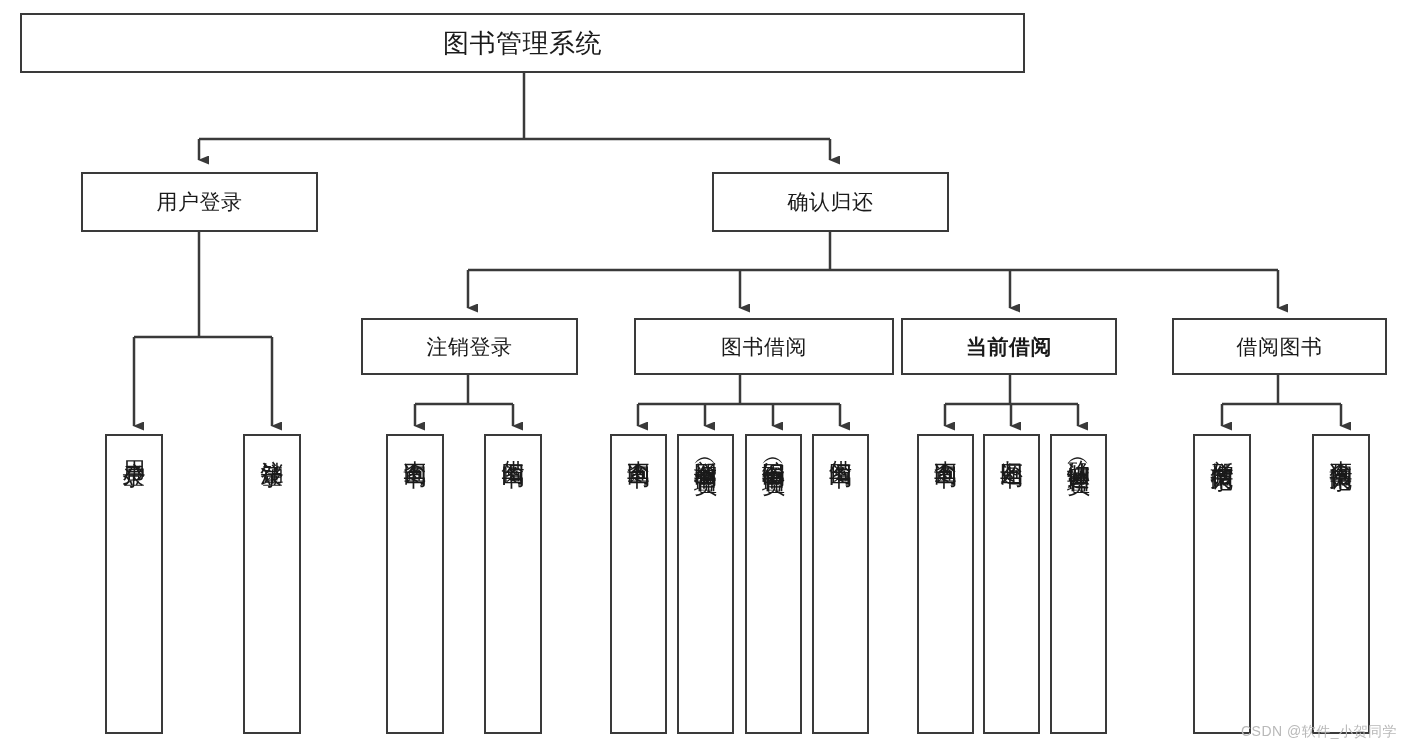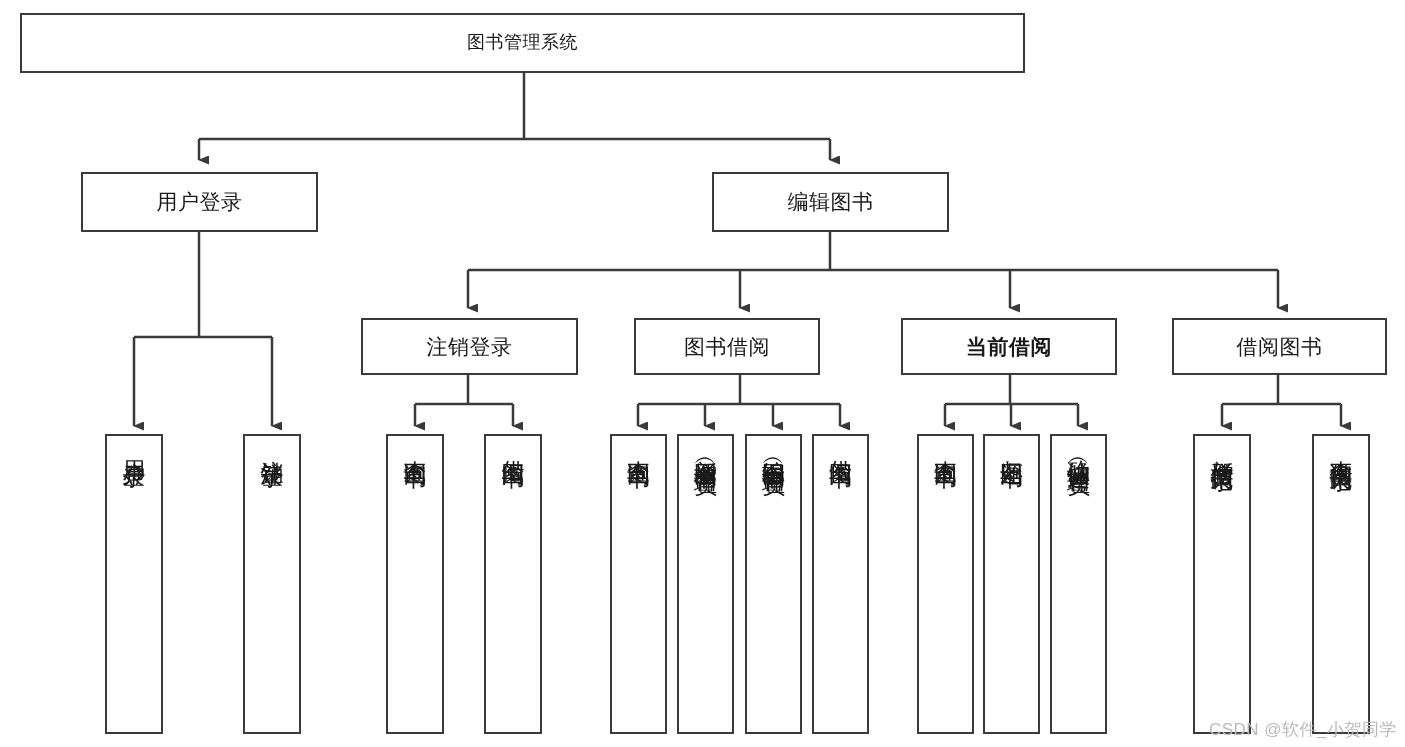--- a/index.html
+++ b/index.html
@@ -39,40 +39,40 @@
     display: block;
     text-align: center;
     letter-spacing: 0.5px;
   }
   .node.horiz .label {
     font-size: 21px;
     line-height: 1.1;
     white-space: nowrap;
   }
   .node.root .label {
-    font-size: 18px;
+    font-size: 26px;
   }
   .node.leaf {
     align-items: flex-start;
     justify-content: center;
     padding-top: 6px;
   }
   .node.leaf .label {
     writing-mode: vertical-rl;
     text-orientation: upright;
     font-size: 23px;
     line-height: 1.18;
     letter-spacing: 2px;
     white-space: nowrap;
   }
   .watermark {
     position: absolute;
     right: 8px;
     bottom: 6px;
-    font-size: 17px;
+    font-size: 14px;
     color: #b9b9b9;
     letter-spacing: 0.5px;
     white-space: nowrap;
     z-index: 5;
   }
 </style>
 </head>
 <body>
 
 <div id="canvas">
@@ -128,27 +128,27 @@
   </svg>
 
   <div class="node root horiz" style="left:20px; top:13px; width:1005px; height:60px;">
     <span class="label">图书管理系统</span>
   </div>
 
   <div class="node horiz" style="left:81px; top:172px; width:237px; height:60px;">
     <span class="label">用户登录</span>
   </div>
   <div class="node horiz" style="left:712px; top:172px; width:237px; height:60px;">
-    <span class="label">编辑图书</span>
+    <span class="label">确认归还</span>
   </div>
 
   <div class="node horiz" style="left:361px; top:318px; width:217px; height:57px;">
     <span class="label">注销登录</span>
   </div>
-  <div class="node horiz" style="left:634px; top:318px; width:186px; height:57px;">
+  <div class="node horiz" style="left:634px; top:318px; width:260px; height:57px;">
     <span class="label">图书借阅</span>
   </div>
   <div class="node horiz" style="left:901px; top:318px; width:216px; height:57px;font-weight:bold;">
     <span class="label">当前借阅</span>
   </div>
   <div class="node horiz" style="left:1172px; top:318px; width:215px; height:57px;">
     <span class="label">借阅图书</span>
   </div>
 
   <div class="node leaf" style="left:105px; top:434px; width:58px; height:300px;">

